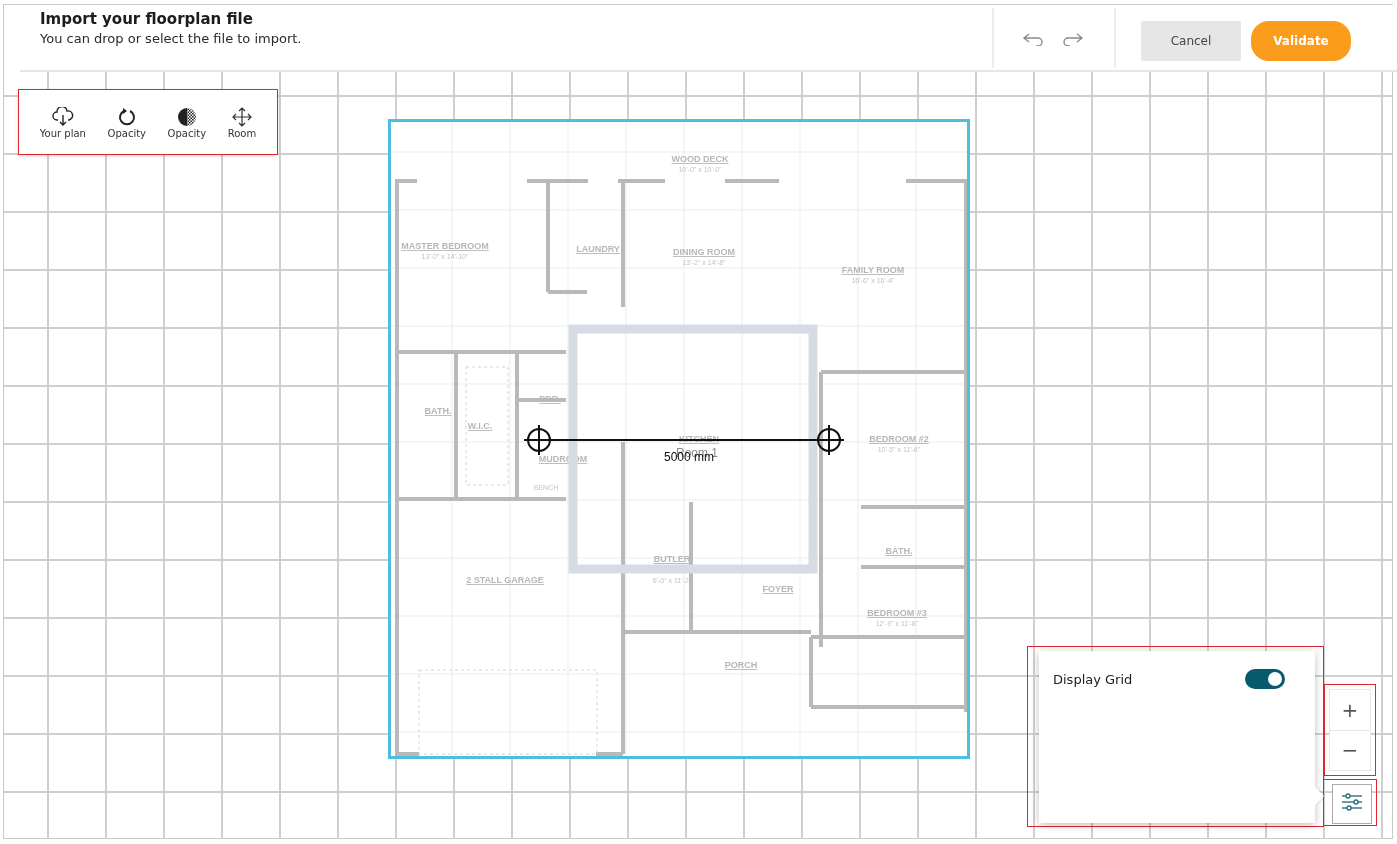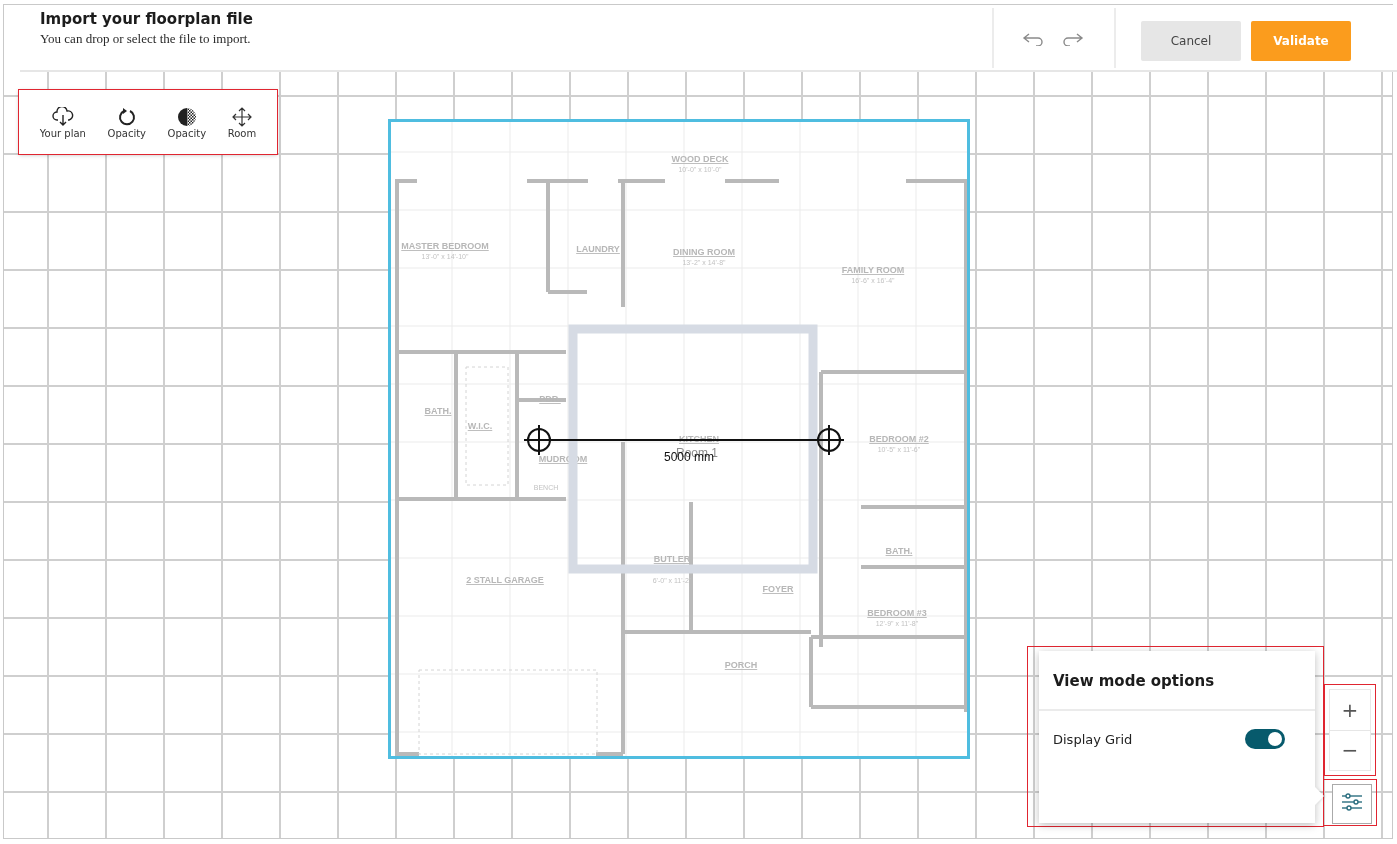--- a/index.html
+++ b/index.html
@@ -4,27 +4,27 @@
 <style>
   * { box-sizing: border-box; margin: 0; padding: 0; }
   html, body { width: 1397px; height: 844px; background: #ffffff; overflow: hidden; }
   body { font-family: "DejaVu Sans", "Liberation Sans", sans-serif; color: #1e1e1e; position: relative; }
 
   .app { position: absolute; left: 3px; top: 4px; width: 1390px; height: 835px; border: 1px solid #c9c9c9; background: #fff; }
 
   
   .header { position: absolute; left: 16px; top: 0; width: 100%; height: 67px; background: #fff; border-bottom: 2px solid #e6e6e6; z-index: 5; }
   .header .title { position: absolute; left: 20px; top: 5px; font-size: 15px; font-weight: bold; color: #1c1c1c; }
-  .header .subtitle { position: absolute; left: 20px; top: 26px; font-size: 13px; color: #2a2a2a; font-family: Liberation Serif, serif; }
+  .header .subtitle { position: absolute; left: 20px; top: 26px; font-size: 13px; color: #2a2a2a; }
   .header .divider { position: absolute; top: 3px; height: 60px; width: 2px; background: #ececec; }
   .header .undo-redo { position: absolute; left: 1000px; top: 22px; display: flex; gap: 14px; }
   .header .undo-redo span { width: 26px; height: 24px; display: flex; align-items: center; justify-content: center; cursor: pointer; }
   .btn { position: absolute; top: 16px; width: 100px; height: 40px; border-radius: 2px; font-size: 12px; display: flex; align-items: center; justify-content: center; cursor: pointer; }
   .btn-cancel { left: 1121px; background: #e6e6e6; color: #444; }
-  .btn-validate { left: 1231px; background: #fb9c1d; color: #fff; font-weight: bold; }
+  .btn-validate { left: 1231px; background: #fb9c1d; color: #fff; font-weight: bold; border-radius: 18px; }
 
   
   .canvas { position: absolute; left: 0; top: 67px; width: 100%; height: 766px; overflow: hidden;
     background-color: #fff;
     background-image:
       linear-gradient(to right, #cfcfcf 1.5px, transparent 1.5px),
       linear-gradient(to bottom, #cfcfcf 1.5px, transparent 1.5px);
     background-size: 58px 58px;
     background-position: 43px 23px;
   }
@@ -229,21 +229,20 @@
         <line x1="423" y1="318" x2="453" y2="318"></line>
         <line x1="438" y1="303" x2="438" y2="333"></line>
     </g>
     <text x="298" y="339" font-size="12" fill="#111" text-anchor="middle">5000 mm</text>
   </svg>
 </div>
 
 <div class="vm-outline"></div>
 <div class="vm-outline2"></div>
 <div class="vm-panel">
-  <div class="vm-title">View mode options</div>
   <div class="vm-row">
     <span>Display Grid</span>
     <div class="toggle"></div>
   </div>
 </div>
 
 <div class="zoom-ctrl">
   <div class="inner">
     <div class="zbtn">+</div>
     <div class="zbtn">−</div>

